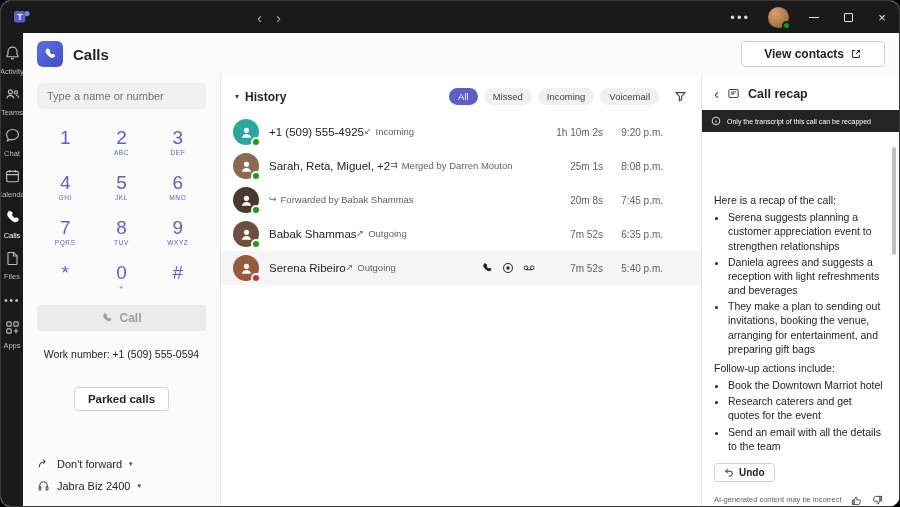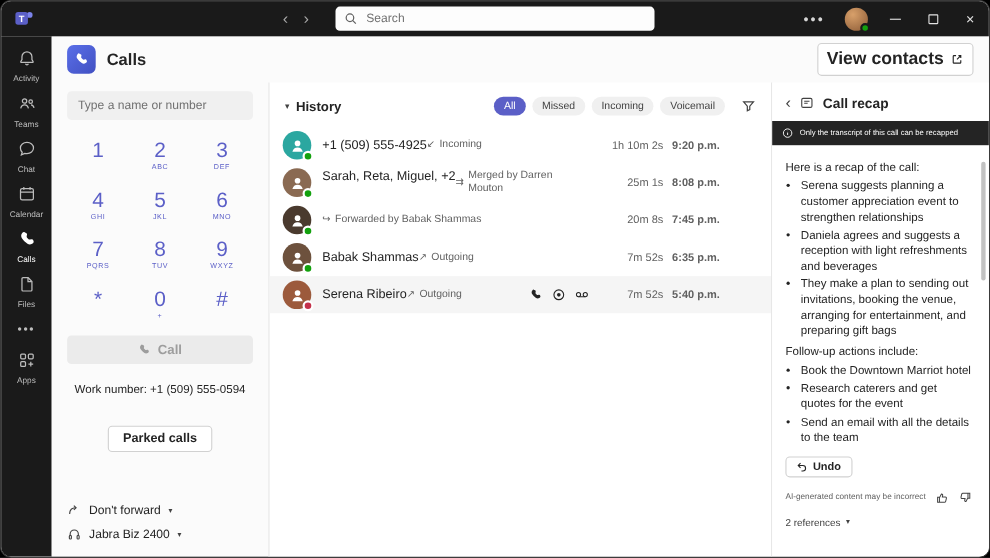--- a/index.html
+++ b/index.html
@@ -25,36 +25,36 @@
     background:radial-gradient(circle at 35% 30%,#d8a06a,#8a5a36);margin:0 8px;cursor:pointer;flex:none;}
   .tb-avatar .presence{position:absolute;right:-2px;bottom:-2px;width:9px;height:9px;border-radius:50%;
     background:#13a10e;border:2px solid #1a1a1a;}
   .win-btn{width:34px;height:32px;display:flex;align-items:center;justify-content:center;color:#e3e3e3;cursor:pointer;}
   .glyph-min{display:block;width:10px;height:0;border-top:1px solid #e3e3e3;}
   .glyph-max{display:block;width:9px;height:9px;border:1px solid #e3e3e3;border-radius:1px;}
   .glyph-close{font-size:13px;line-height:1;}
 
   
   .app-body{flex:1;display:flex;min-height:0;}
-  .rail{width:46px;background:#1a1a1a;display:flex;flex-direction:column;align-items:center;
+  .rail{width:22px;background:#1a1a1a;display:flex;flex-direction:column;align-items:center;
     padding-top:7px;flex:none;}
   .rail-item{width:46px;padding:5px 0 5px;display:flex;flex-direction:column;align-items:center;gap:3px;
     color:#bdbdbd;font-size:7.5px;cursor:pointer;}
   .rail-item svg{width:17px;height:17px;}
   .rail-item.active{color:#fff;}
   .rail-more{color:#bdbdbd;font-size:11px;letter-spacing:1.5px;padding:8px 0;cursor:pointer;}
 
   .main{flex:1;display:flex;flex-direction:column;min-width:0;background:#fbfbfb;}
   .page-header{height:42px;display:flex;align-items:center;padding:0 14px;gap:10px;flex:none;}
   .calls-app-icon{width:26px;height:26px;border-radius:6px;background:linear-gradient(135deg,#5a6fe8,#4150c2);
     display:flex;align-items:center;justify-content:center;flex:none;cursor:default;}
   .calls-app-icon svg{width:14px;height:14px;color:#fff;}
   .page-title{font-size:15px;font-weight:700;color:#242424;}
   .view-contacts-btn{margin-left:auto;display:flex;align-items:center;gap:6px;background:#fff;
-    border:1px solid #d1d1d1;border-radius:4px;padding:5px 8px;font-size:16px;font-weight:600;color:#242424;
+    border:1px solid #d1d1d1;border-radius:4px;padding:5px 22px;font-size:12px;font-weight:600;color:#242424;
     cursor:pointer;font-family:inherit;}
   .view-contacts-btn svg{width:12px;height:12px;color:#242424;}
 
   .columns{flex:1;display:flex;min-height:0;}
 
   
   .dialpad-col{width:197px;display:flex;flex-direction:column;padding:8px 14px 12px;flex:none;}
   .dial-input{height:26px;background:#f0f0f0;border:none;border-radius:4px;padding:0 10px;font-size:11px;
     color:#424242;width:100%;outline:none;font-family:inherit;}
   .dial-input::placeholder{color:#707070;}
@@ -99,32 +99,32 @@
   .presence-dot.available{background:#13a10e;}
   .presence-dot.busy{background:#c4314b;}
   .row-text{display:flex;flex-direction:row;min-width:0;}
   .row-name{font-size:11.5px;color:#242424;line-height:1.3;white-space:nowrap;}
   .row-detail{font-size:9.5px;color:#616161;display:flex;align-items:center;gap:4px;line-height:1.3;}
   .detail-glyph{font-size:9px;color:#616161;}
   .row-right{margin-left:auto;display:flex;align-items:center;}
   .row-actions{display:flex;gap:9px;align-items:center;color:#242424;margin-right:10px;}
   .row-actions svg{width:12px;height:12px;cursor:pointer;}
   .duration{width:58px;text-align:right;font-size:10px;color:#616161;flex:none;}
-  .time{width:52px;text-align:left;font-size:10px;color:#616161;flex:none;margin-left:8px;font-weight:bold;}
+  .time{width:52px;text-align:right;font-size:10px;color:#616161;flex:none;margin-left:8px;}
 
   
   .recap-col{width:197px;background:#fff;display:flex;flex-direction:column;position:relative;flex:none;}
   .recap-header{display:flex;align-items:center;gap:8px;padding:11px 12px 9px;flex:none;}
   .back-chevron{font-size:15px;color:#424242;cursor:pointer;line-height:1;}
   .recap-header svg{width:13px;height:13px;}
   .recap-title{font-size:12.5px;font-weight:700;color:#242424;text-align:right;}
   .recap-banner{background:#242424;color:#fff;font-size:7px;padding:6px 9px;display:flex;align-items:center;
     gap:6px;white-space:nowrap;overflow:hidden;flex:none;}
   .recap-banner svg{width:10px;height:10px;flex:none;}
-  .recap-body{padding:13px 16px 10px 12px;font-size:10.5px;color:#242424;line-height:1.35;overflow:hidden;}
+  .recap-body{padding:13px 16px 10px 12px;font-size:10.5px;color:#242424;line-height:1.35;overflow:hidden;margin-top:48px;}
   .recap-body ul{margin:3px 0 5px;padding-left:14px;}
   .recap-body li{margin-bottom:2px;}
   .undo-btn{display:inline-flex;align-items:center;gap:5px;border:1px solid #d1d1d1;background:#fff;
     border-radius:4px;padding:3px 9px;font-size:10px;font-weight:600;color:#242424;margin-top:5px;
     cursor:pointer;font-family:inherit;}
   .undo-btn svg{width:10px;height:10px;}
   .disclaimer-row{display:flex;align-items:center;margin-top:13px;}
   .disclaimer{font-size:7.5px;color:#616161;}
   .thumbs{margin-left:auto;display:flex;gap:10px;color:#424242;}
   .thumbs svg{width:11px;height:11px;cursor:pointer;}
@@ -142,29 +142,20 @@
     <span class="tb-logo">
       <svg viewBox="0 0 18 18">
           <circle cx="14" cy="5.6" r="2.6" fill="#7b83eb"></circle>
         <rect x="1" y="3" width="11.4" height="11.4" rx="2.4" fill="#5b5fc7"></rect>
         <text x="6.7" y="11.7" font-size="8.4" fill="#ffffff" text-anchor="middle" font-weight="bold">T</text>
         </svg>
     </span>
     <div class="tb-nav">
       <span>‹</span>
       <span>›</span>
-    </div>
-    <div class="searchbox">
-      <span style="display:flex;">
-        <svg width="12" height="12" viewBox="0 0 14 14" fill="none" stroke="#616161" stroke-width="1.3">
-            <circle cx="6" cy="6" r="4"></circle>
-            <path d="M9 9l3.2 3.2"></path>
-          </svg>
-      </span>
-      <input placeholder="Search" style="">
     </div>
     <div class="tb-right">
       <span class="tb-dots">•••</span>
       <span class="tb-avatar">
           <span class="presence"></span>
         </span>
       <span class="win-btn">
           <span class="glyph-min"></span>
         </span>
       <span class="win-btn">

